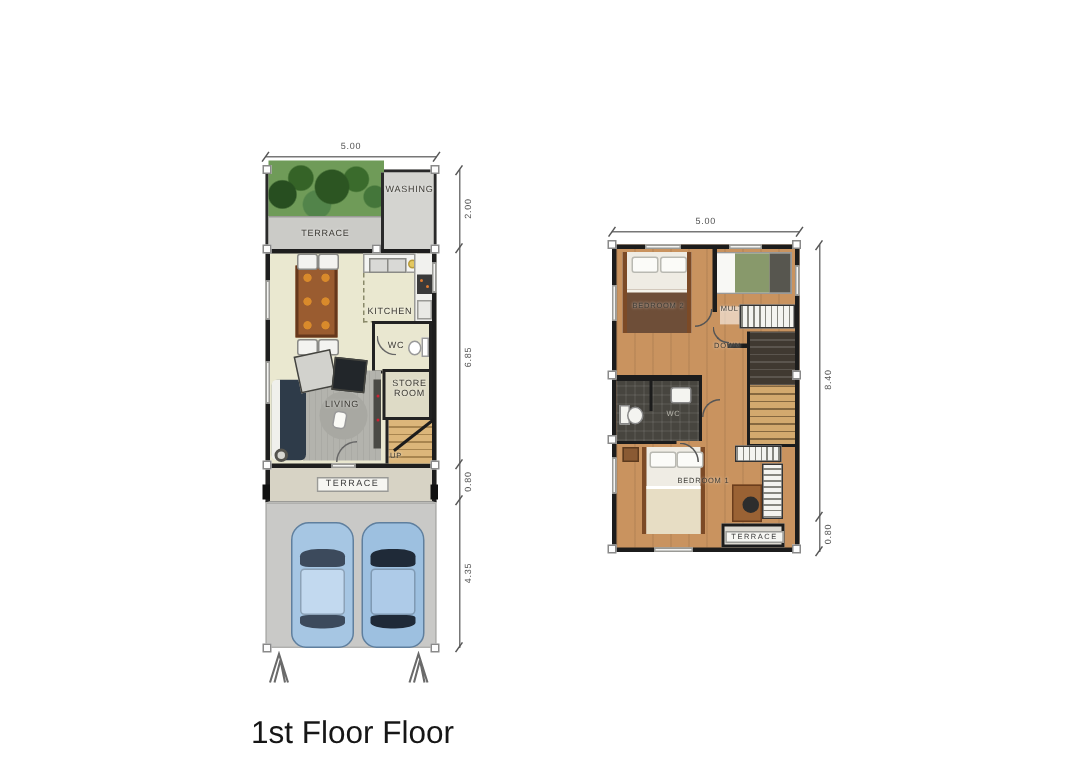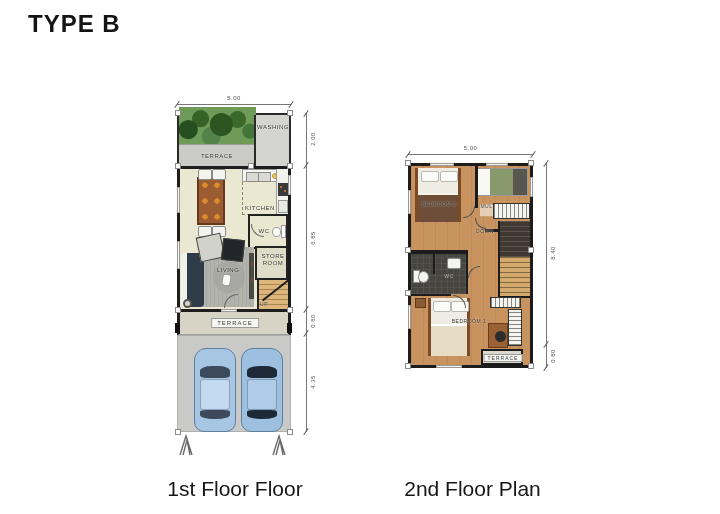--- a/index.html
+++ b/index.html
@@ -126,21 +126,20 @@
   #p2-ward1{left:97px;top:143px;width:14px;height:37px;}
   #p2-desk{left:77px;top:157px;width:20px;height:25px;background:#9a6234;border:1px solid #6b3d1c;}
   #p2-chair{left:84px;top:165px;width:11px;height:11px;background:#2d2d2d;border-radius:50%;}
   #p2-terr{left:70px;top:183px;width:42px;height:16px;background:#dbd8d0;border:2px solid #1c1c1c;}
 </style>
 </head>
 <body>
 
 <div class="canvas">
 
-  <div class="title">TYPE B</div>
 
   <section class="abs" id="plan1">
 
     <div class="dimline-h" id="p1-hdim" style="left:2px;top:9px;width:114px;">
       <i class="dtick" style="left:-4px;top:-1px;"></i>
       <i class="dtick" style="right:-4px;top:-1px;"></i>
       <span class="dimtext hdim-label">5.00</span>
     </div>
 
     <div class="abs" id="p1-top">
@@ -346,15 +345,14 @@
 
     <div class="dimline-v" style="left:146px;top:18px;height:205px;"></div>
     <i class="dtick" style="left:142px;top:18px;"></i>
     <i class="dtick" style="left:142px;top:199px;"></i>
     <i class="dtick" style="left:142px;top:222px;"></i>
     <span class="dimtext vdim" style="left:153px;top:108px;position:absolute;">8.40</span>
     <span class="dimtext vdim" style="left:153px;top:211px;position:absolute;">0.80</span>
   </section>
 
   <div class="caption" style="left:150px;top:477px;width:170px;">1st Floor Floor</div>
-  <div class="caption" style="left:385px;top:477px;width:175px;">2nd Floor Plan</div>
 
 </div>
 
 </body></html>

